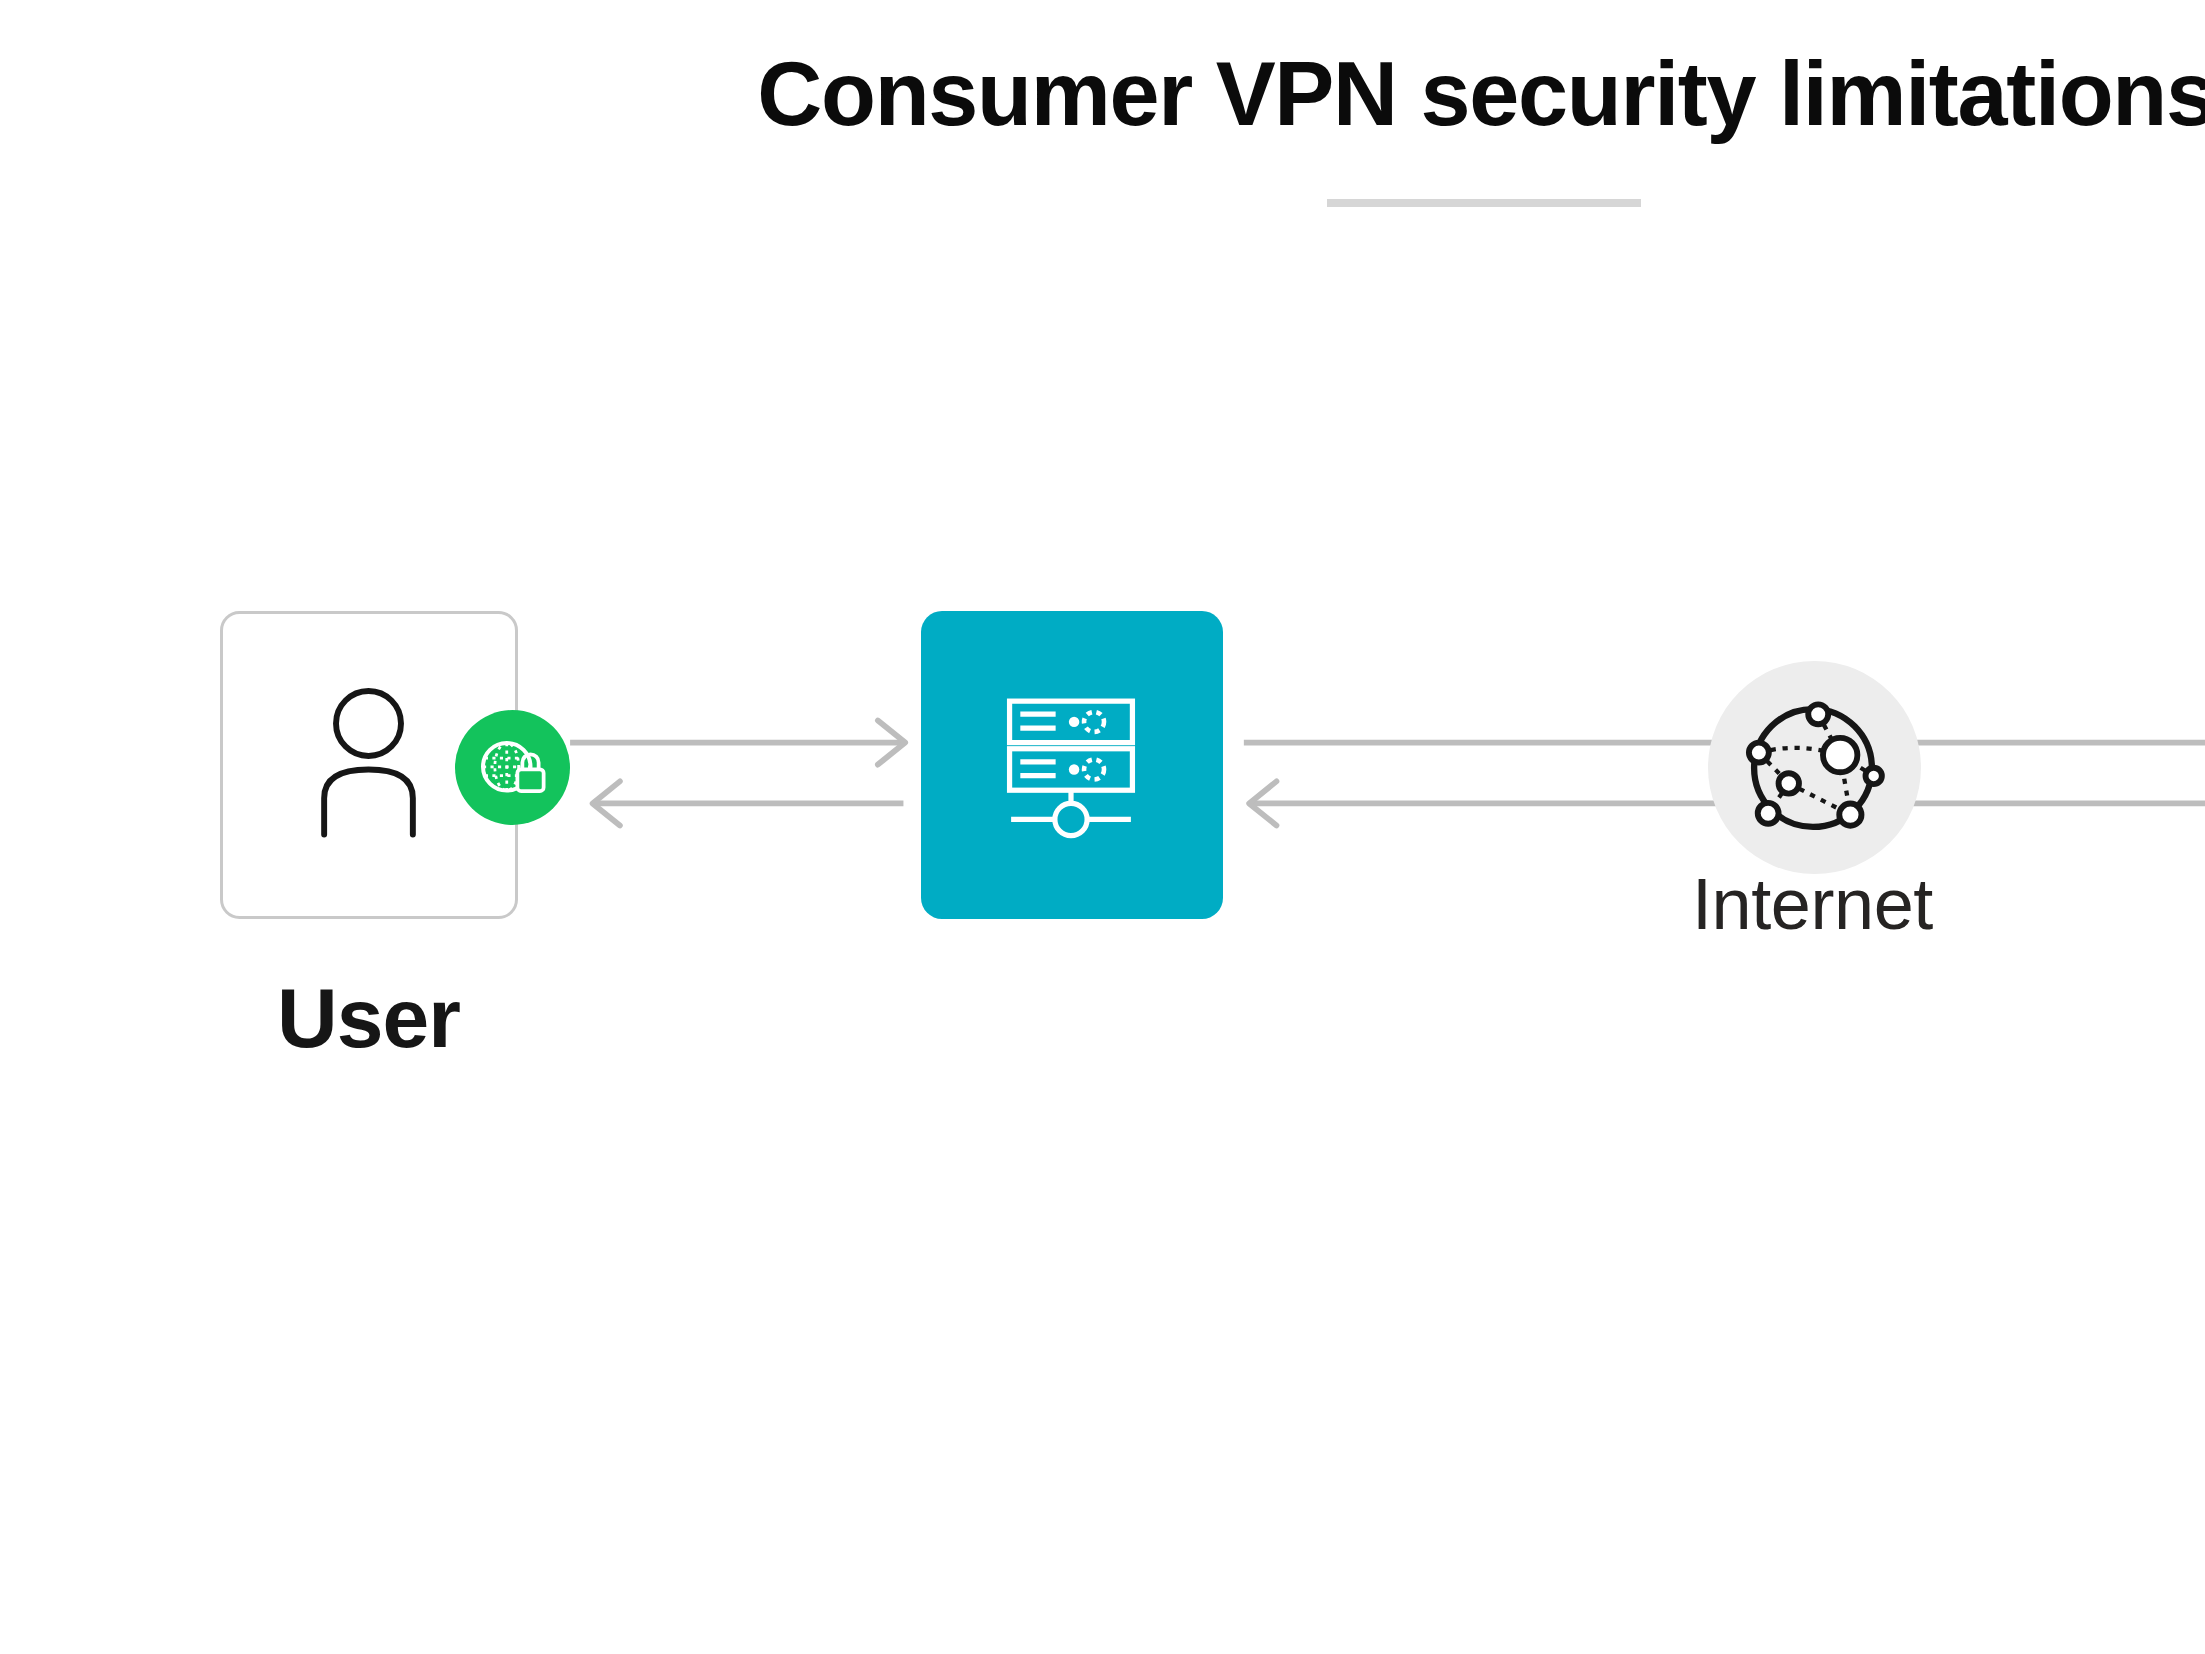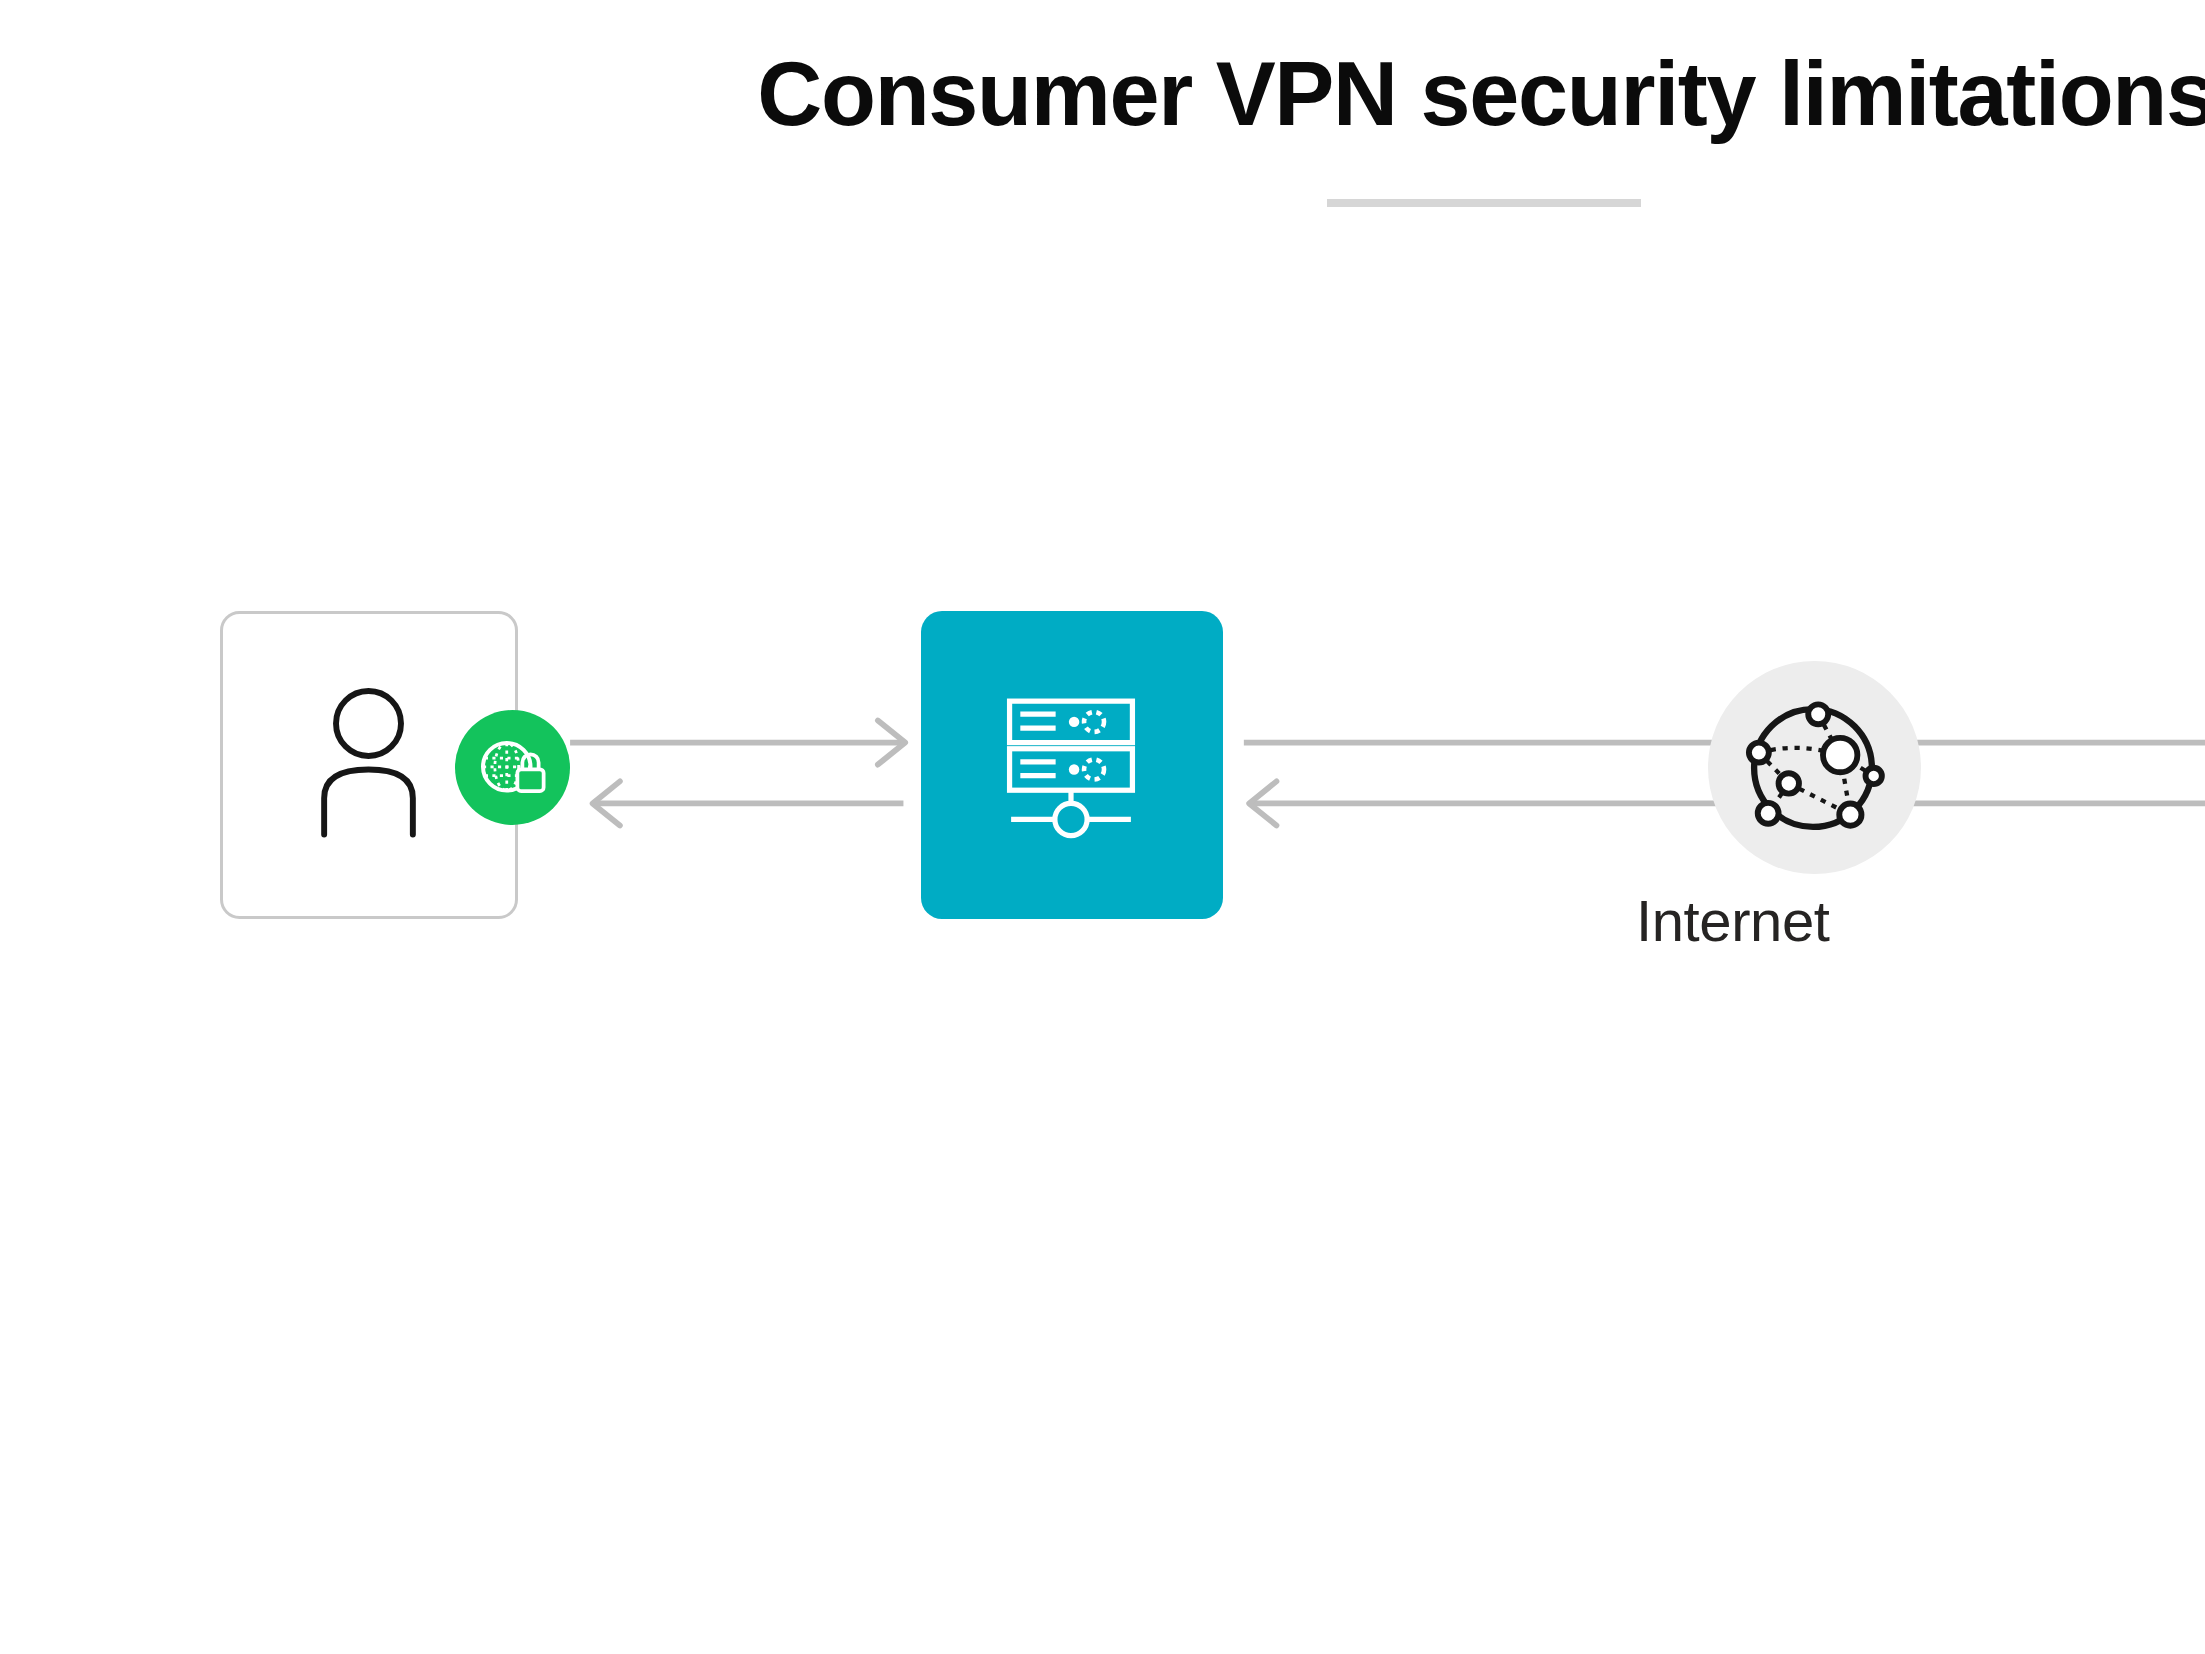--- a/index.html
+++ b/index.html
@@ -45,22 +45,22 @@
   .network-svg{left:1736px;top:691px;width:154px;height:154px;z-index:3;}
 
   
   .node-label{
     text-align:center;font-weight:bold;font-size:84px;letter-spacing:-0.9px;
     z-index:5;line-height:1.2;
   }
   .label-user{left:192px;top:968px;width:353px;color:var(--ink);}
   .label-vpn{left:873px;top:968px;width:397px;color:var(--teal);}
   .label-internet{
-    left:1636px;top:887px;width:353px;
-    font-weight:normal;font-size:58px;letter-spacing:-0.4px;color:var(--internet-ink);z-index:5;
+    left:1636px;top:863px;width:353px;text-align:center;
+    font-weight:normal;font-size:72px;letter-spacing:-0.4px;color:var(--internet-ink);z-index:5;
   }
 </style>
 </head>
 <body>
 
 <div id="stage">
 
   <div class="abs title">Consumer VPN security limitations</div>
   <div class="abs divider"></div>
 
@@ -102,20 +102,21 @@
         <line x1="27" y1="12" x2="27" y2="50" stroke-width="2.2" stroke-dasharray="2.5 3.5"></line>
         <line x1="9.5" y1="24" x2="44.5" y2="24" stroke-width="2.2" stroke-dasharray="2.5 3.5"></line>
         <line x1="8" y1="31" x2="46" y2="31" stroke-width="2.2" stroke-dasharray="2.5 3.5"></line>
         <line x1="9.5" y1="38" x2="44.5" y2="38" stroke-width="2.2" stroke-dasharray="2.5 3.5"></line>
         <path d="M39.5,33 v-5.5 a6.5,6.5 0 0 1 13,0 v5.5" stroke-width="3"></path>
         <rect x="35.5" y="33" width="21" height="17.5" rx="3" stroke-width="3" style="fill:var(--green)"></rect>
       </g>
     </svg>
   </div>
 
+  <div class="abs node-label label-user">User</div>
 
   <div class="abs node-box vpn-box"></div>
 
   <svg class="abs server-svg" viewBox="0 0 100 112">
     <g stroke="#ffffff" fill="none" stroke-width="3.4">
       <rect x="10" y="4" width="80" height="27"></rect>
       <line x1="17" y1="12.5" x2="40" y2="12.5"></line>
       <line x1="17" y1="21.5" x2="40" y2="21.5"></line>
       <circle cx="52" cy="17.5" r="3.4" fill="#ffffff" stroke="none"></circle>
       <circle cx="65" cy="17.5" r="6.5" stroke-width="3" stroke-dasharray="3.4 3"></circle>

